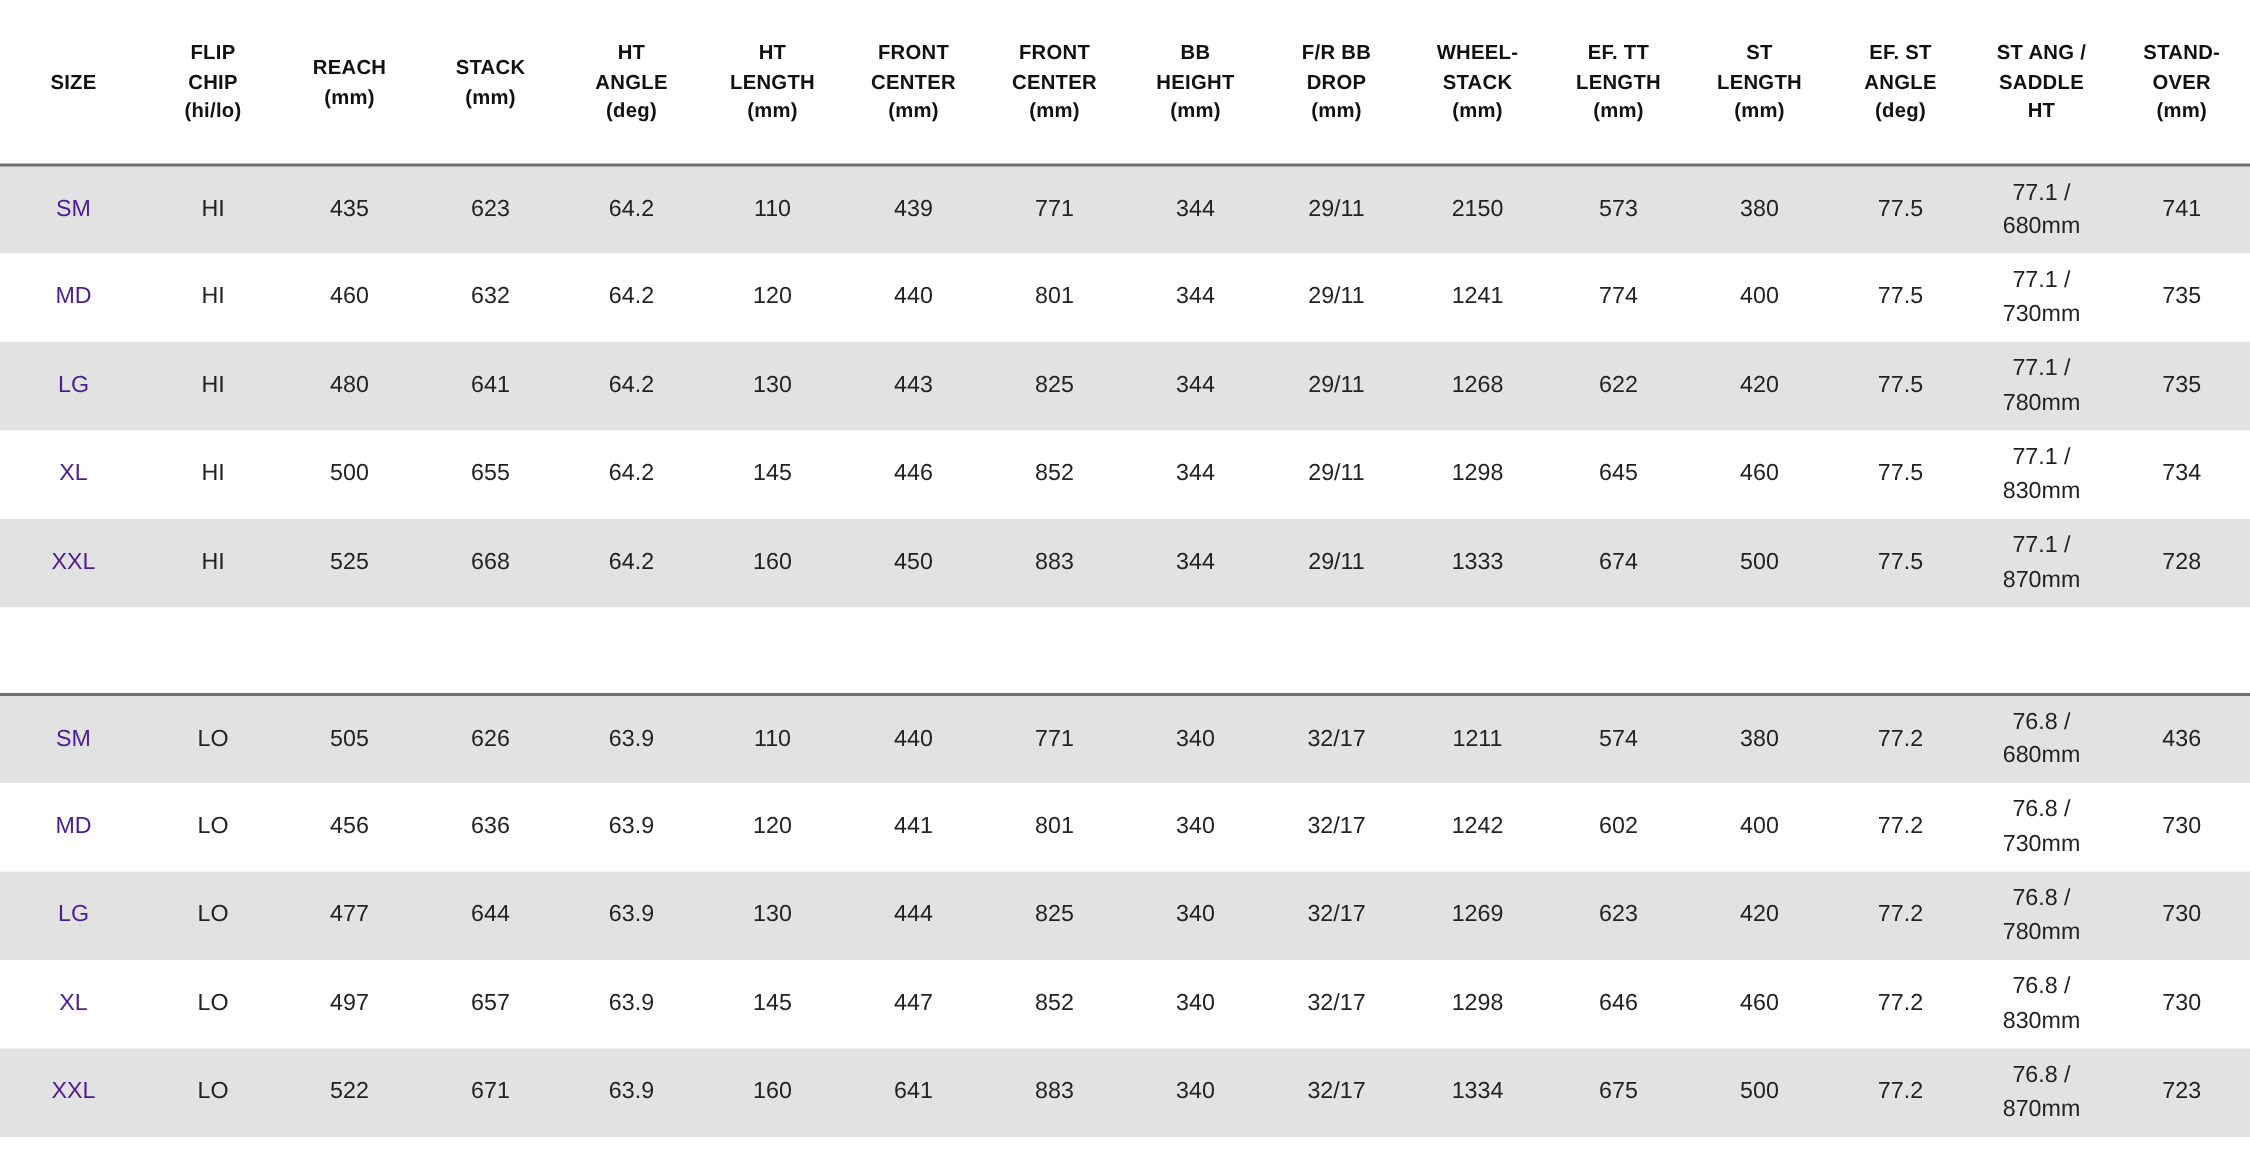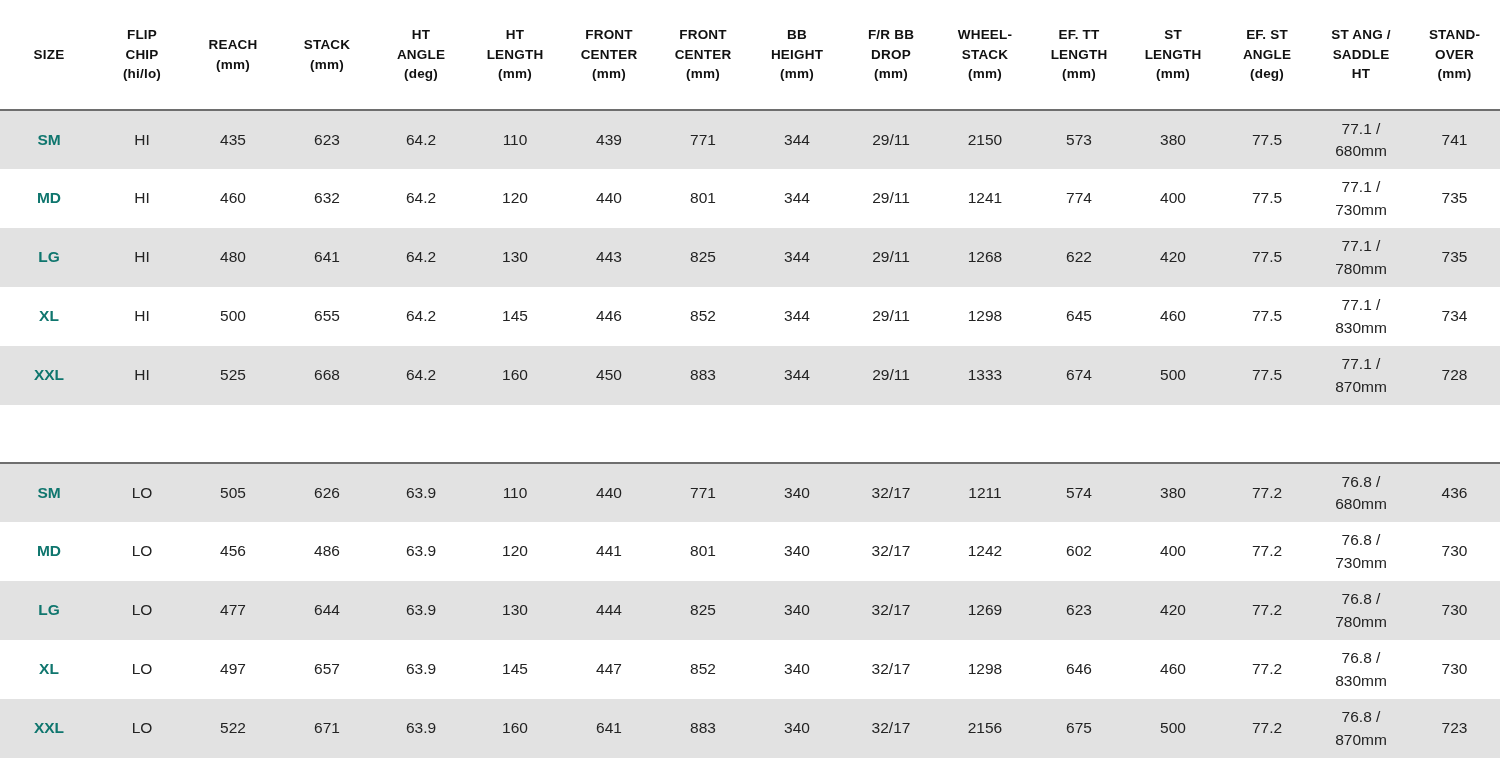--- a/index.html
+++ b/index.html
@@ -53,23 +53,23 @@
   tbody.block tr { height: 59px; }
   tbody.block tr td {
     font-size: 15.5px;
     text-align: center;
     vertical-align: middle;
     line-height: 1.45;
     padding: 0 2px;
     color: #232323;
   }
   tbody.block tr td.size-cell {
-    font-weight: bold;
+    font-weight: normal;
     font-size: 15.5px;
-    color: #0f766e;
+    color: #4c1d95;
   }
   tbody.block tr.shade td { background: #e2e2e2; }
   tbody.block tr.plain td { background: #ffffff; }
 
   tbody.block tr:first-child td { border-top: 2px solid #6e6e6e; }
 
   td .two-line { display: block; }
   td .two-line span { display: block; white-space: nowrap; }
 
   tr.spacer-row td {
@@ -323,21 +323,21 @@
             <span>76.8 /</span>
             <span>680mm</span>
           </span>
         </td>
         <td>436</td>
       </tr>
       <tr class="plain">
         <td class="size-cell">MD</td>
         <td>LO</td>
         <td>456</td>
-        <td>486</td>
+        <td>636</td>
         <td>63.9</td>
         <td>120</td>
         <td>441</td>
         <td>801</td>
         <td>340</td>
         <td>32/17</td>
         <td>1242</td>
         <td>602</td>
         <td>400</td>
         <td>77.2</td>
@@ -399,21 +399,21 @@
         <td class="size-cell">XXL</td>
         <td>LO</td>
         <td>522</td>
         <td>671</td>
         <td>63.9</td>
         <td>160</td>
         <td>641</td>
         <td>883</td>
         <td>340</td>
         <td>32/17</td>
-        <td>2156</td>
+        <td>1334</td>
         <td>675</td>
         <td>500</td>
         <td>77.2</td>
         <td>
           <span class="two-line">
             <span>76.8 /</span>
             <span>870mm</span>
           </span>
         </td>
         <td>723</td>

